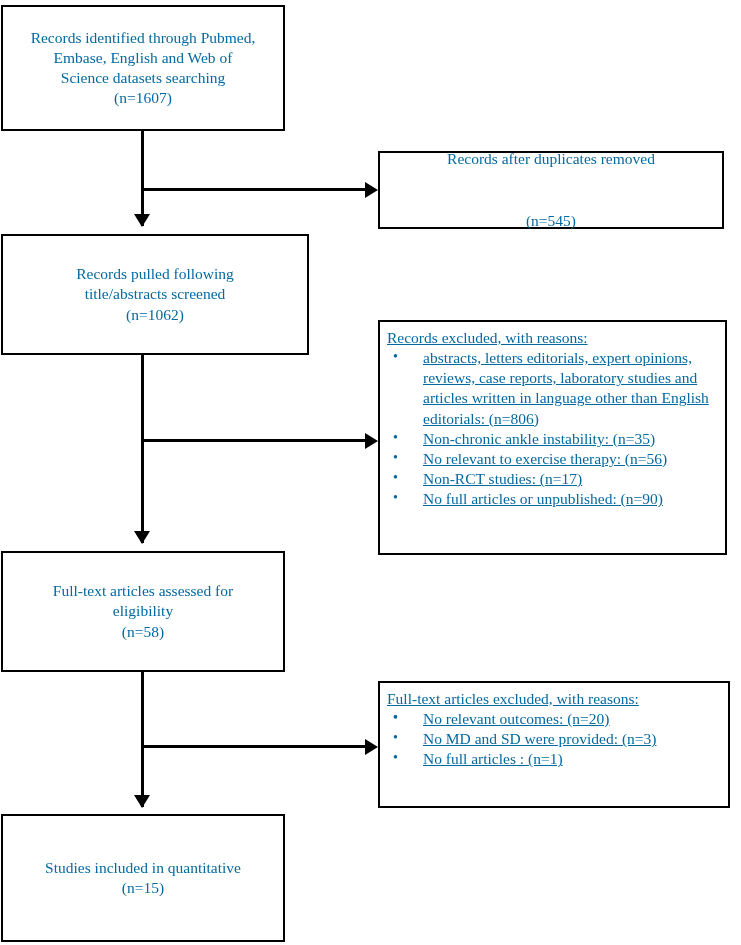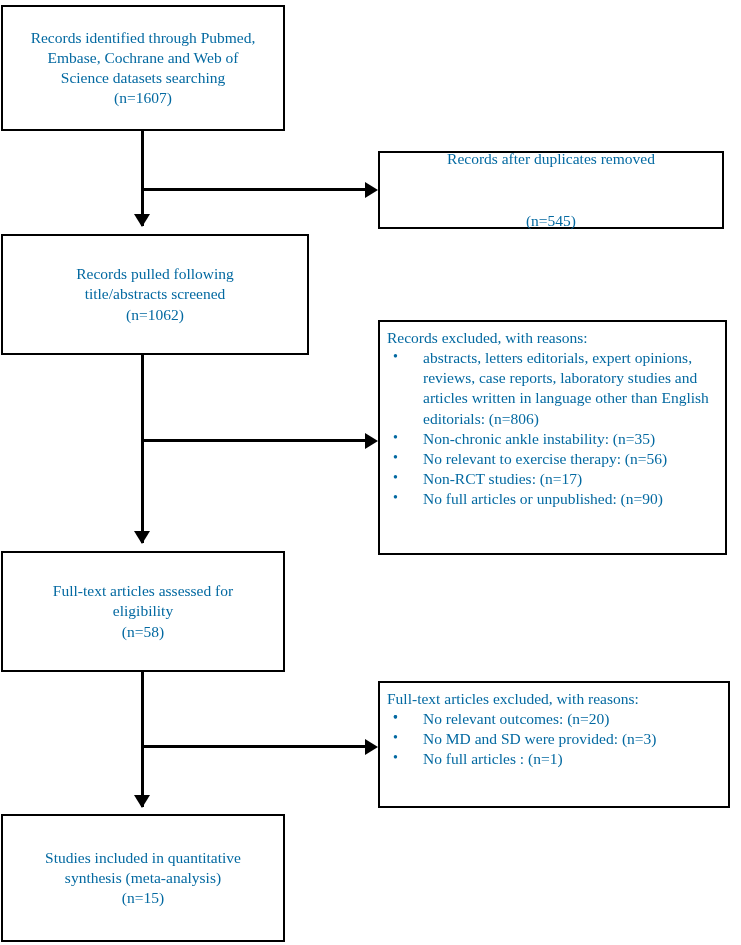--- a/index.html
+++ b/index.html
@@ -32,20 +32,21 @@
     font-size: 15.5px;
     padding: 4px 8px;
   }
   .box-center .line {
     white-space: nowrap;
   }
   .box-list {
     padding: 6px 6px 2px 7px;
     font-size: 15.5px;
     line-height: 1.30;
+    text-decoration: underline;
   }
   .list-head {
     margin: 0 0 0 0;
     white-space: nowrap;
   }
   ul.reasons {
     list-style: none;
     margin: 0;
     padding: 0;
   }
@@ -89,21 +90,21 @@
     border-left: 13px solid #000000;
   }
 </style>
 </head>
 <body>
 
 <div id="canvas">
 
   <div class="box box-center" style="left:1px; top:5px; width:284px; height:126px;">
     <div class="line">Records identified through Pubmed,</div>
-    <div class="line">Embase, Cochrane and Web of</div>
+    <div class="line">Embase, English and Web of</div>
     <div class="line">Science datasets searching</div>
     <div class="line">(n=1607)</div>
   </div>
 
   <div class="vline" style="left:141px; top:131px; height:95px;"></div>
   <div class="arrow-down" style="left:134px; top:214px;"></div>
 
   <div class="hline" style="left:141px; top:188px; width:228px;"></div>
   <div class="arrow-right" style="left:365px; top:182px;"></div>
 
@@ -178,17 +179,16 @@
       </li>
       <li>
         <span class="bullet">•</span>
         <span>No full articles : (n=1)</span>
       </li>
     </ul>
   </div>
 
   <div class="box box-center" style="left:1px; top:814px; width:284px; height:128px;">
     <div class="line">Studies included in quantitative</div>
-    <div class="line">synthesis (meta-analysis)</div>
     <div class="line">(n=15)</div>
   </div>
 
 </div>
 
 </body></html>

